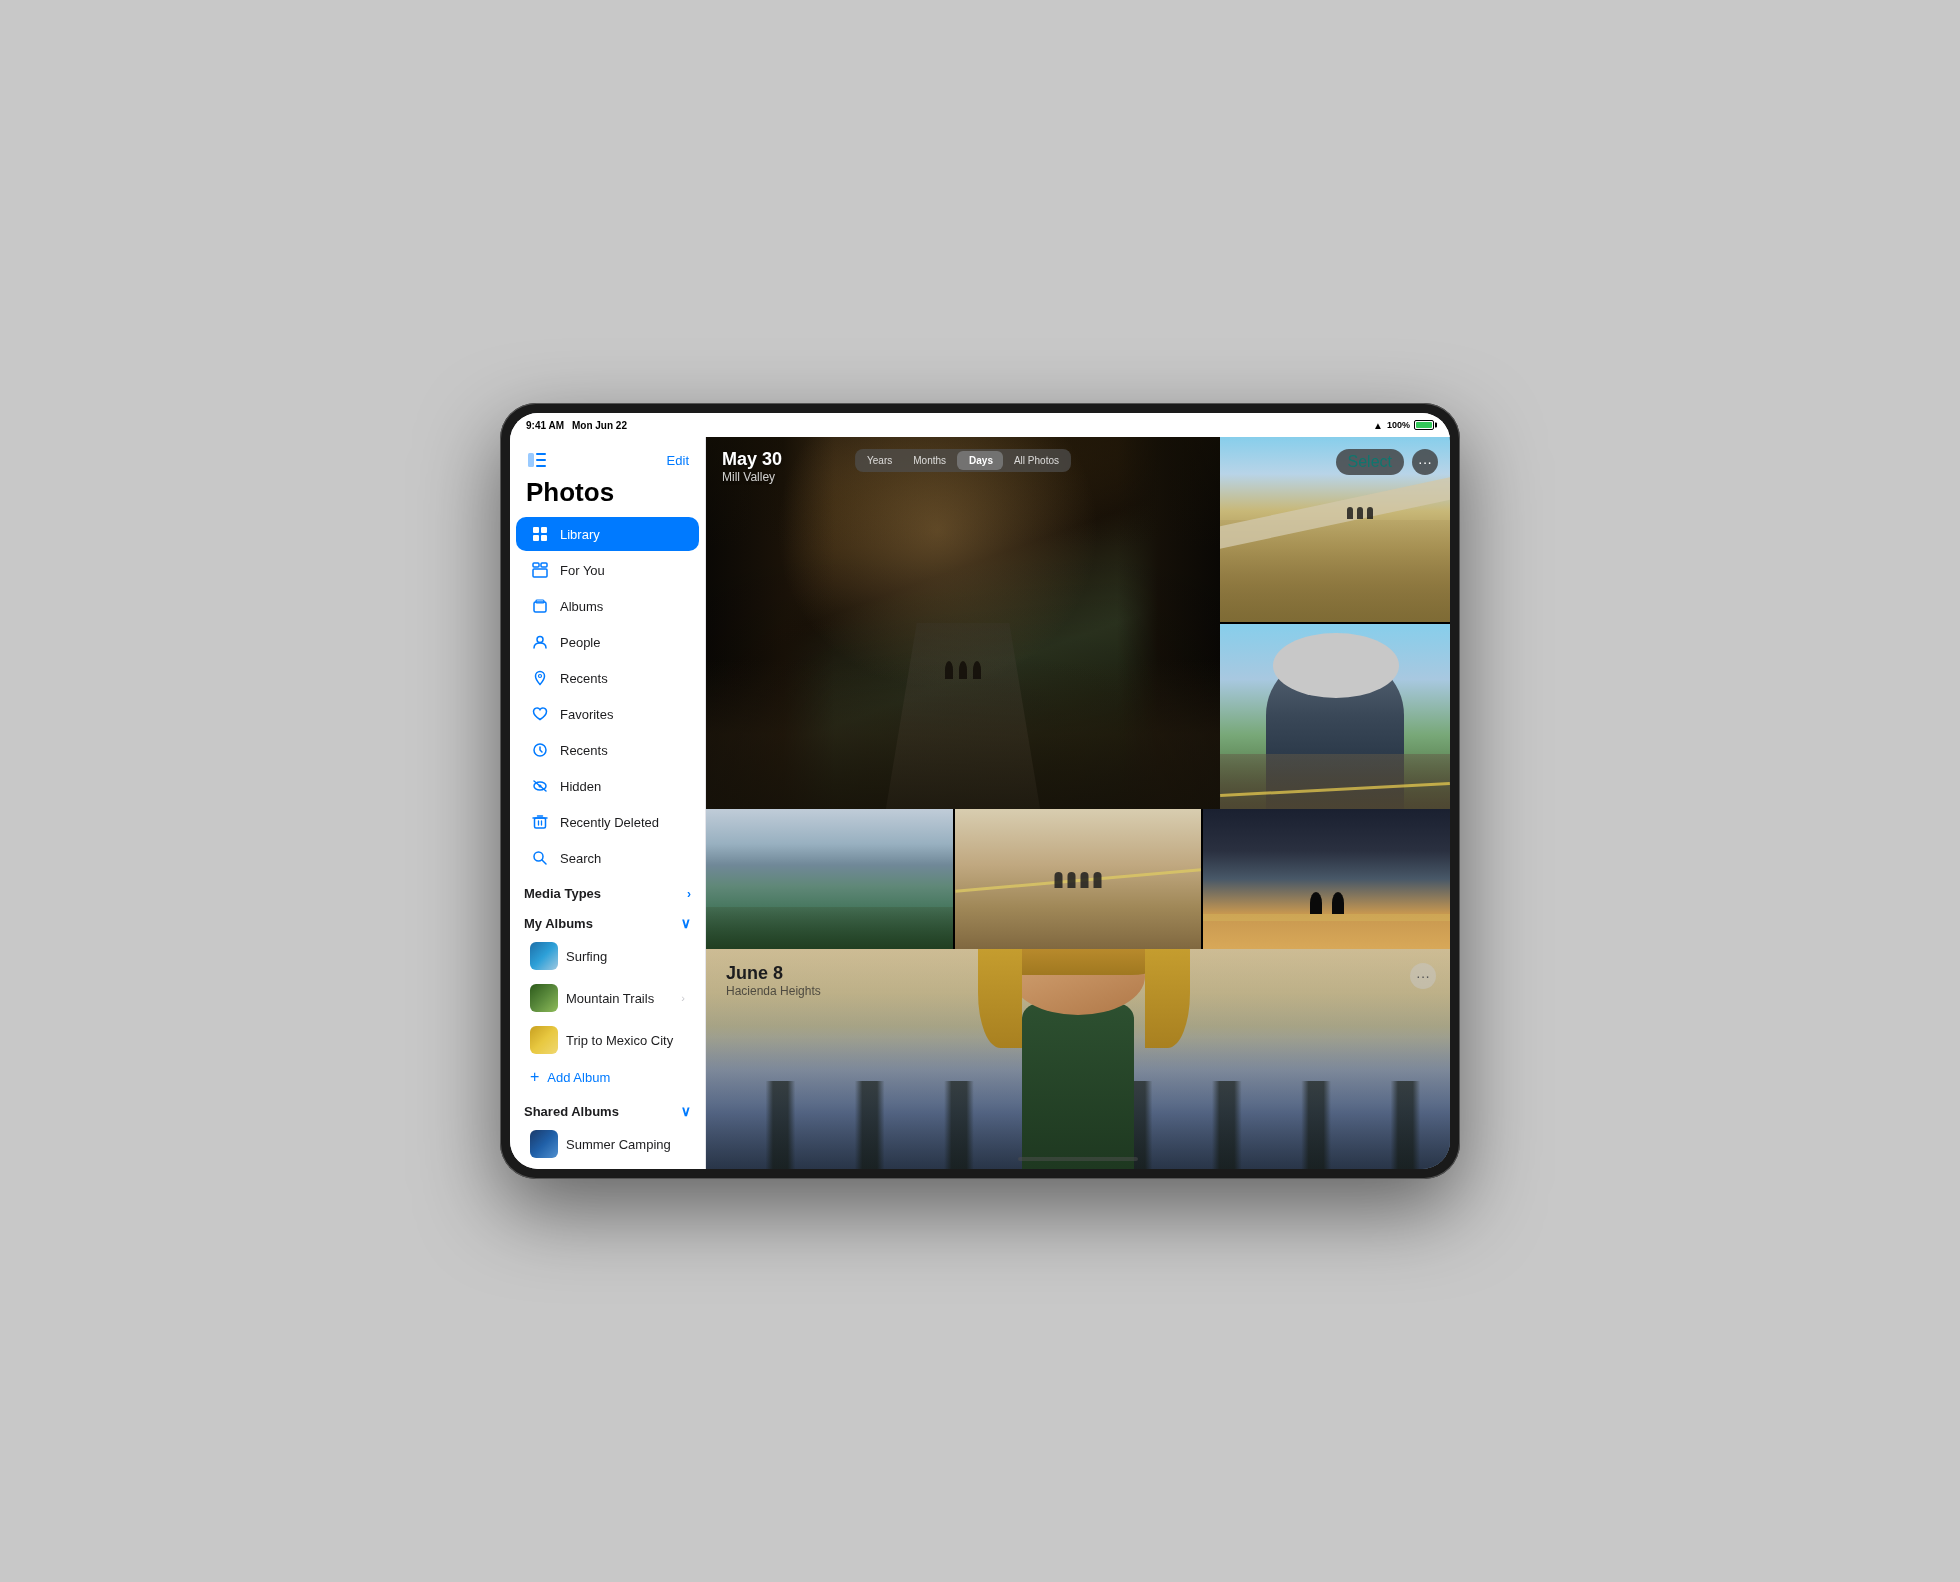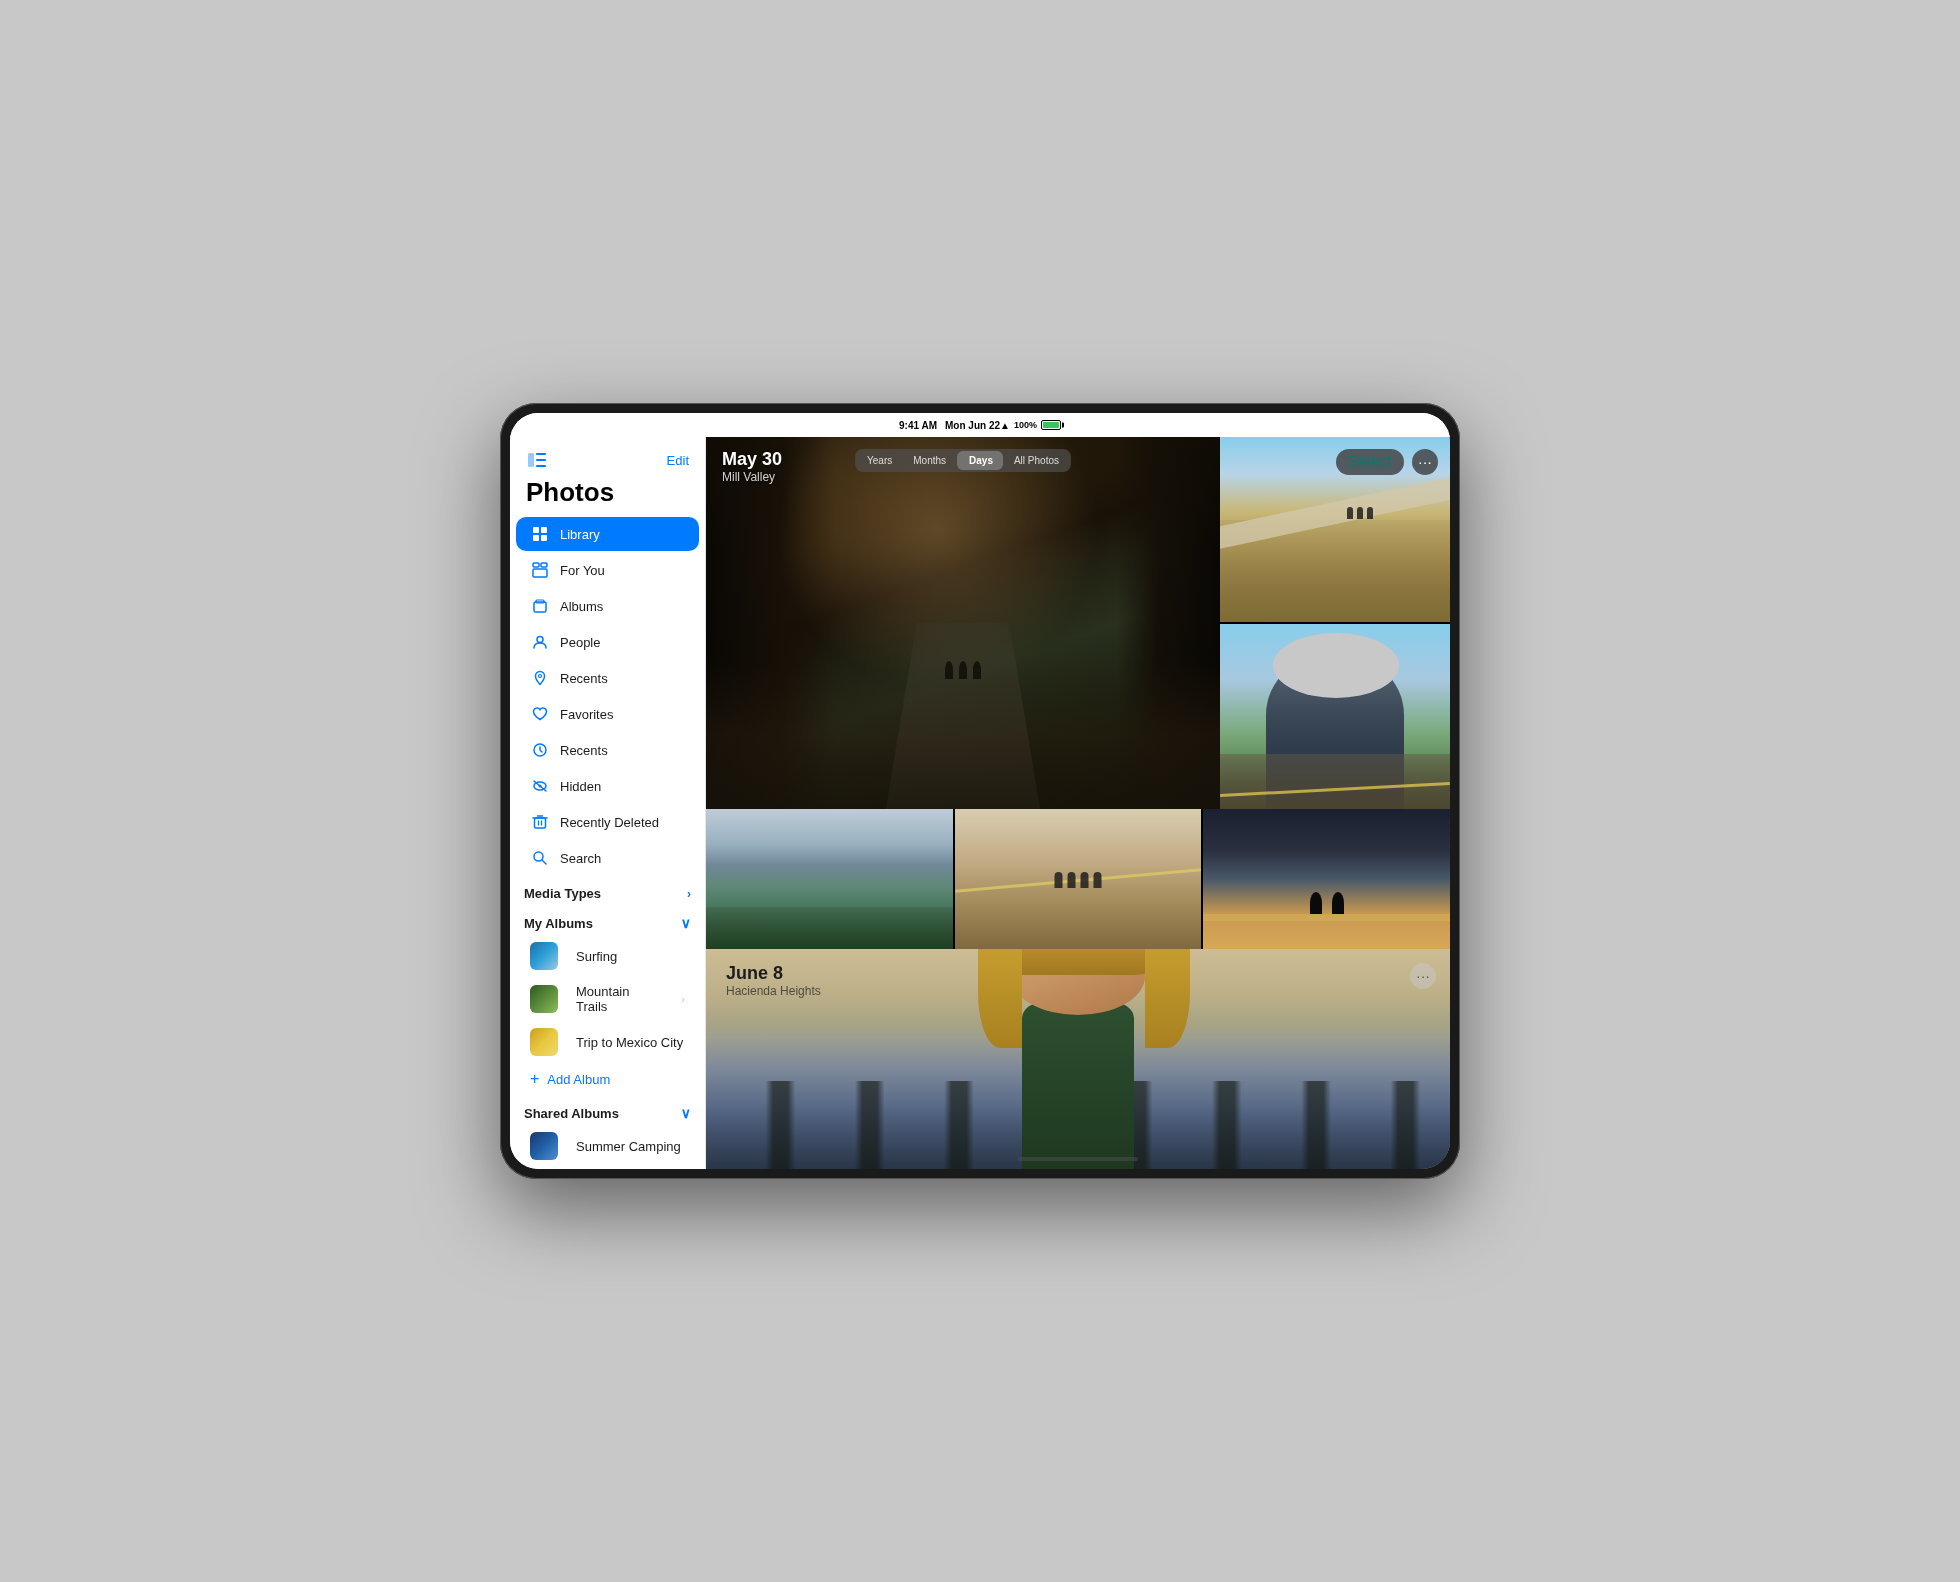--- a/index.html
+++ b/index.html
@@ -28,21 +28,21 @@
       background: #f2f2f7;
       border-radius: 28px;
       overflow: hidden;
       display: flex;
       flex-direction: column;
     }
 
     .status-bar {
       background: #fff;
       display: flex;
-      justify-content: center;
+      justify-content: space-between;
       align-items: center;
       padding: 4px 16px;
       font-size: 10px;
       font-weight: 600;
       color: #000;
       height: 24px;
       flex-shrink: 0;
     }
 
     .status-left { display: flex; gap: 8px; align-items: center; }
@@ -166,21 +166,21 @@
     }
 
     .section-chevron {
       color: #007aff;
       font-size: 12px;
     }
 
     .album-item {
       display: flex;
       align-items: center;
-      gap: 18px;
+      gap: 8px;
       padding: 6px 14px;
       font-size: 13px;
       color: #1c1c1e;
       cursor: pointer;
       margin: 1px 6px;
       border-radius: 8px;
     }
 
     .album-thumb {
       width: 28px;

